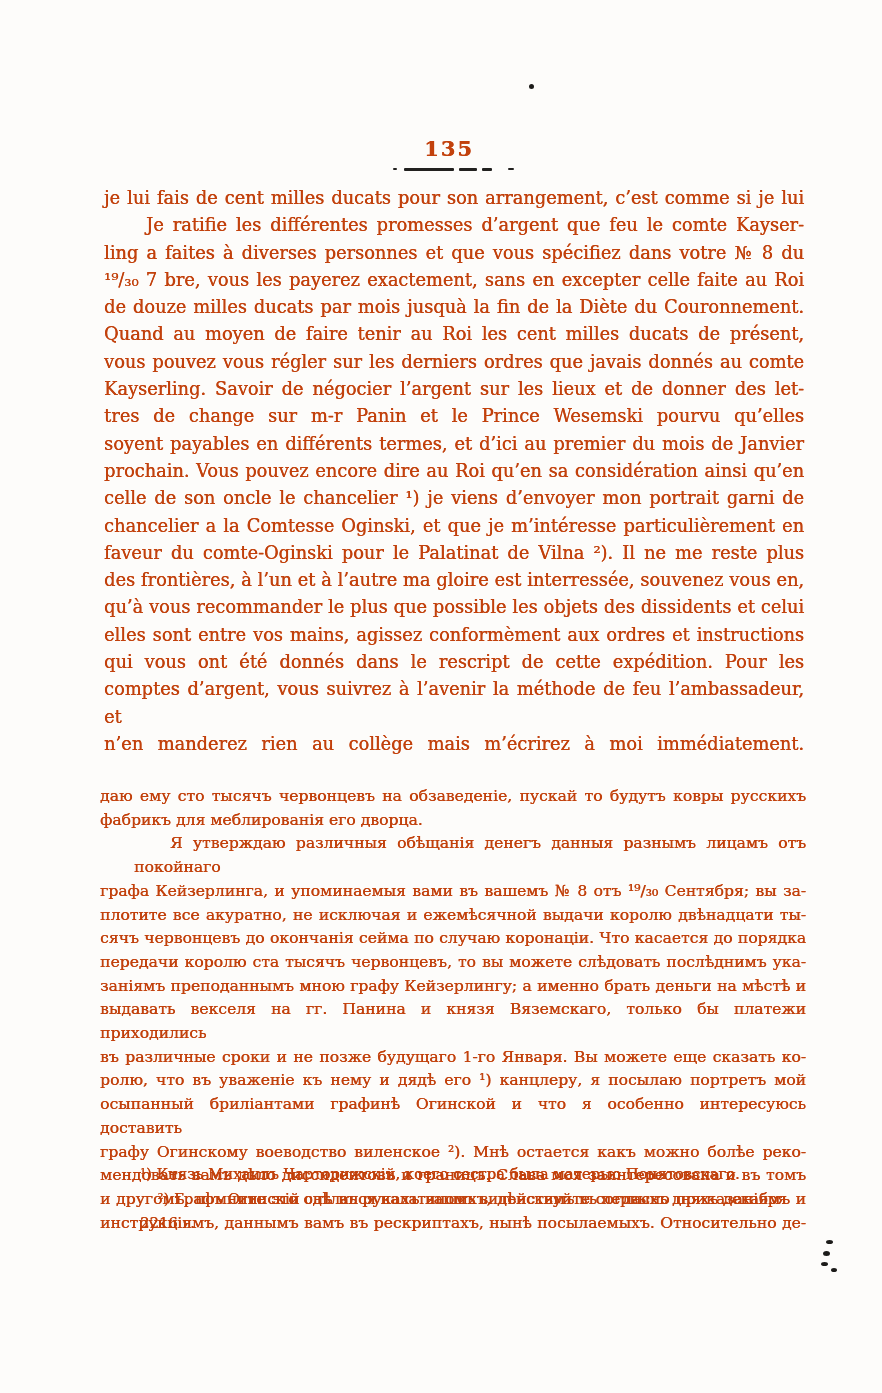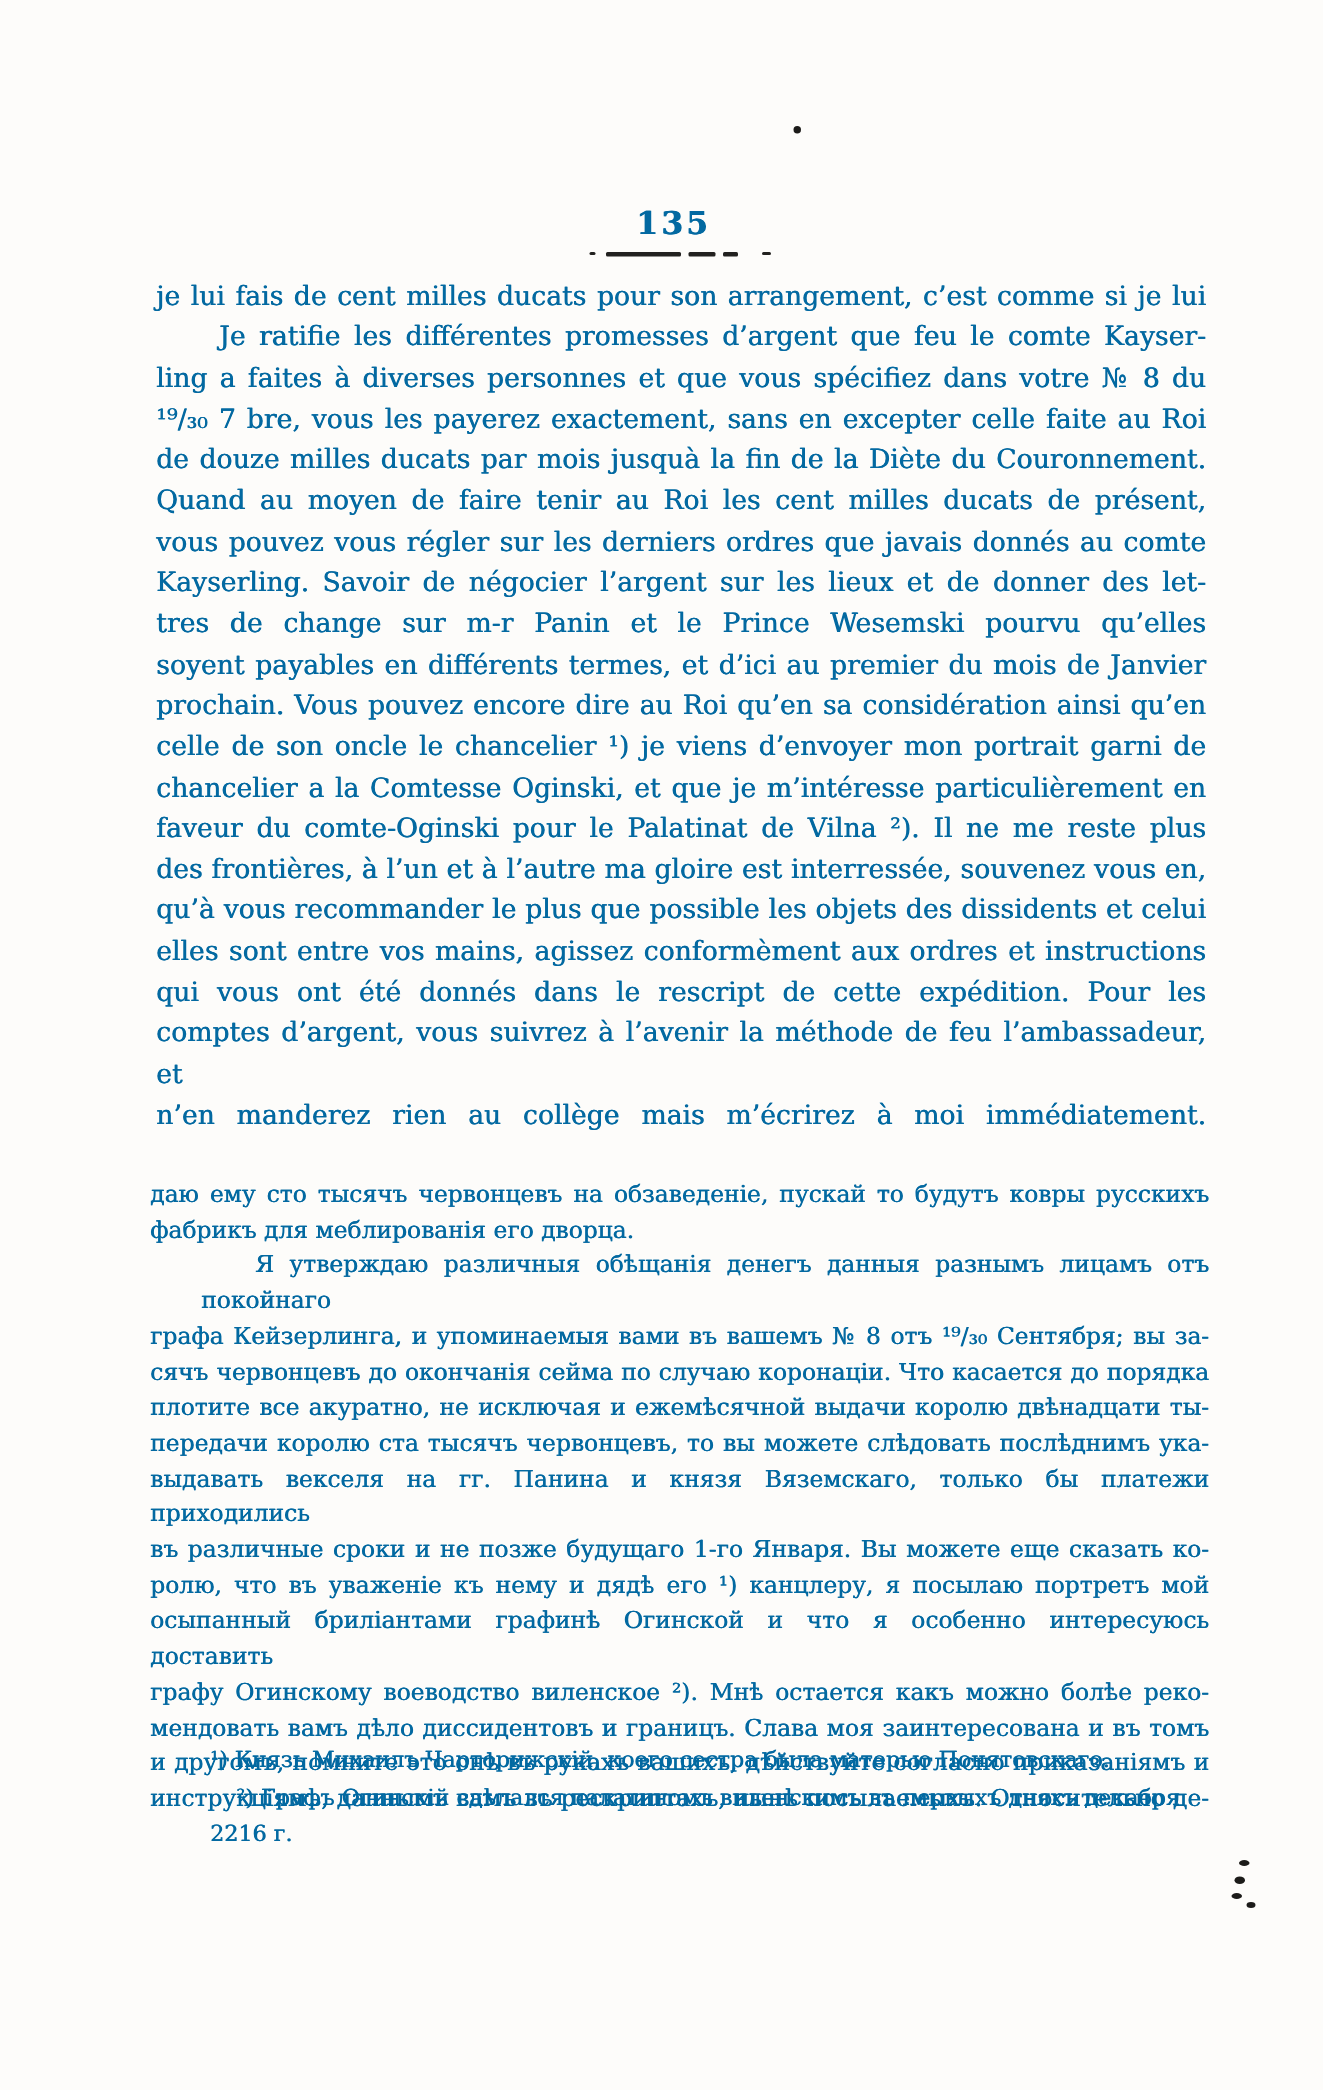--- a/index.html
+++ b/index.html
@@ -5,21 +5,21 @@
   html, body { margin: 0; padding: 0; }
   body {
     width: 882px; height: 1393px;
     background: #ffffff;
     font-family: "DejaVu Serif", "Liberation Serif", serif;
   }
   .page {
     position: relative;
     width: 882px; height: 1393px;
     background: #fdfcfa;
-    color: #0369a1;
+    color: #c2410c;
     overflow: hidden;
   }
 
   
   .page-number {
     position: absolute;
     left: 96px; top: 136px; width: 706px;
     text-align: center;
     font-size: 21px;
     font-weight: bold;
@@ -117,23 +117,24 @@
       <div class="line">qui vous ont été donnés dans le rescript de cette expédition. Pour les</div>
       <div class="line">comptes d’argent, vous suivrez à l’avenir la méthode de feu l’ambassadeur, et</div>
       <div class="line">n’en manderez rien au collège mais m’écrirez à moi immédiatement.</div>
     </div>
 
   <div class="textblock russian-block">
       <div class="line">даю ему сто тысячъ червонцевъ на обзаведеніе, пускай то будутъ ковры русскихъ</div>
       <div class="line end">фабрикъ для меблированія его дворца.</div>
       <div class="line indent">Я утверждаю различныя обѣщанія денегъ данныя разнымъ лицамъ отъ покойнаго</div>
       <div class="line">графа Кейзерлинга, и упоминаемыя вами въ вашемъ № 8 отъ ¹⁹/₃₀ Сентября; вы за-</div>
+      <div class="line">плотите все акуратно, не исключая и ежемѣсячной выдачи королю двѣнадцати ты-</div>
       <div class="line">сячъ червонцевъ до окончанія сейма по случаю коронаціи. Что касается до порядка</div>
-      <div class="line">плотите все акуратно, не исключая и ежемѣсячной выдачи королю двѣнадцати ты-</div>
       <div class="line">передачи королю ста тысячъ червонцевъ, то вы можете слѣдовать послѣднимъ ука-</div>
+      <div class="line">заніямъ преподаннымъ мною графу Кейзерлингу; а именно брать деньги на мѣстѣ и</div>
       <div class="line">выдавать векселя на гг. Панина и князя Вяземскаго, только бы платежи приходились</div>
       <div class="line">въ различные сроки и не позже будущаго 1-го Января. Вы можете еще сказать ко-</div>
       <div class="line">ролю, что въ уваженіе къ нему и дядѣ его ¹) канцлеру, я посылаю портретъ мой</div>
       <div class="line">осыпанный бриліантами графинѣ Огинской и что я особенно интересуюсь доставить</div>
       <div class="line">графу Огинскому воеводство виленское ²). Мнѣ остается какъ можно болѣе реко-</div>
       <div class="line">мендовать вамъ дѣло диссидентовъ и границъ.  Слава моя заинтересована и въ томъ</div>
       <div class="line">и другомъ, помните это онѣ въ рукахъ вашихъ, дѣйствуйте согласно приказаніямъ и</div>
       <div class="line">инструкціямъ, даннымъ вамъ въ рескриптахъ, нынѣ посылаемыхъ.  Относительно де-</div>
     </div>
 

